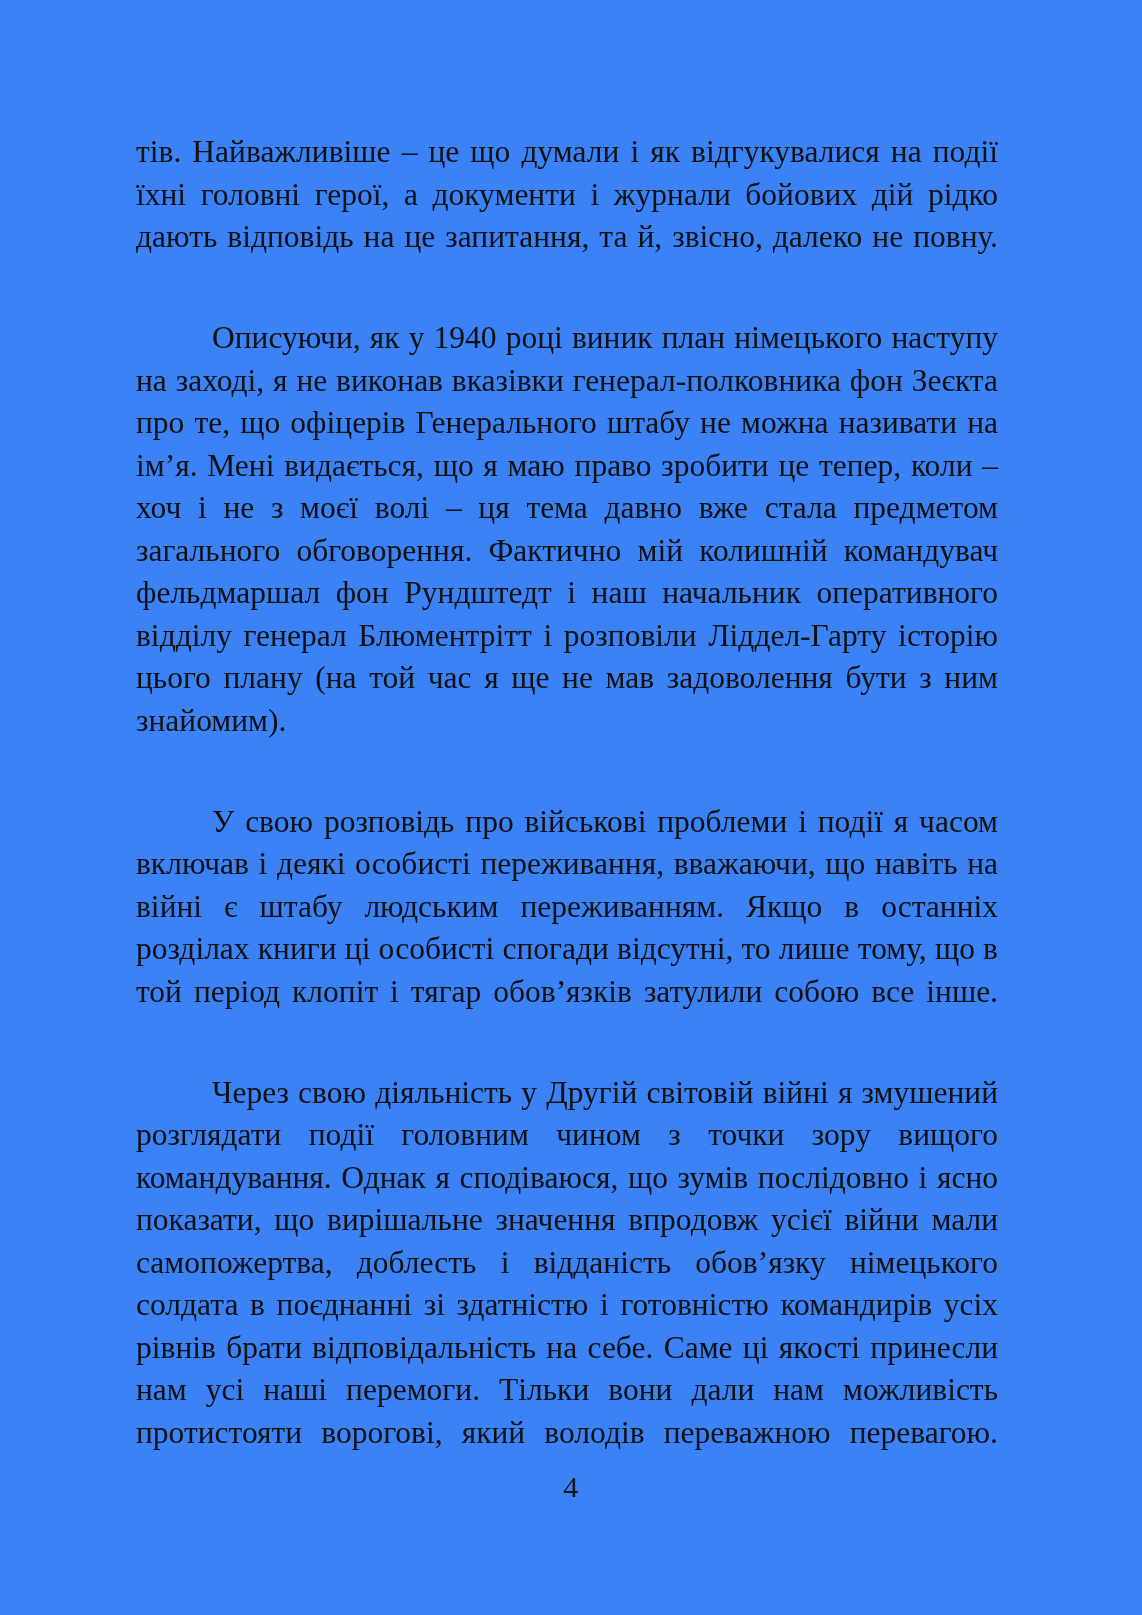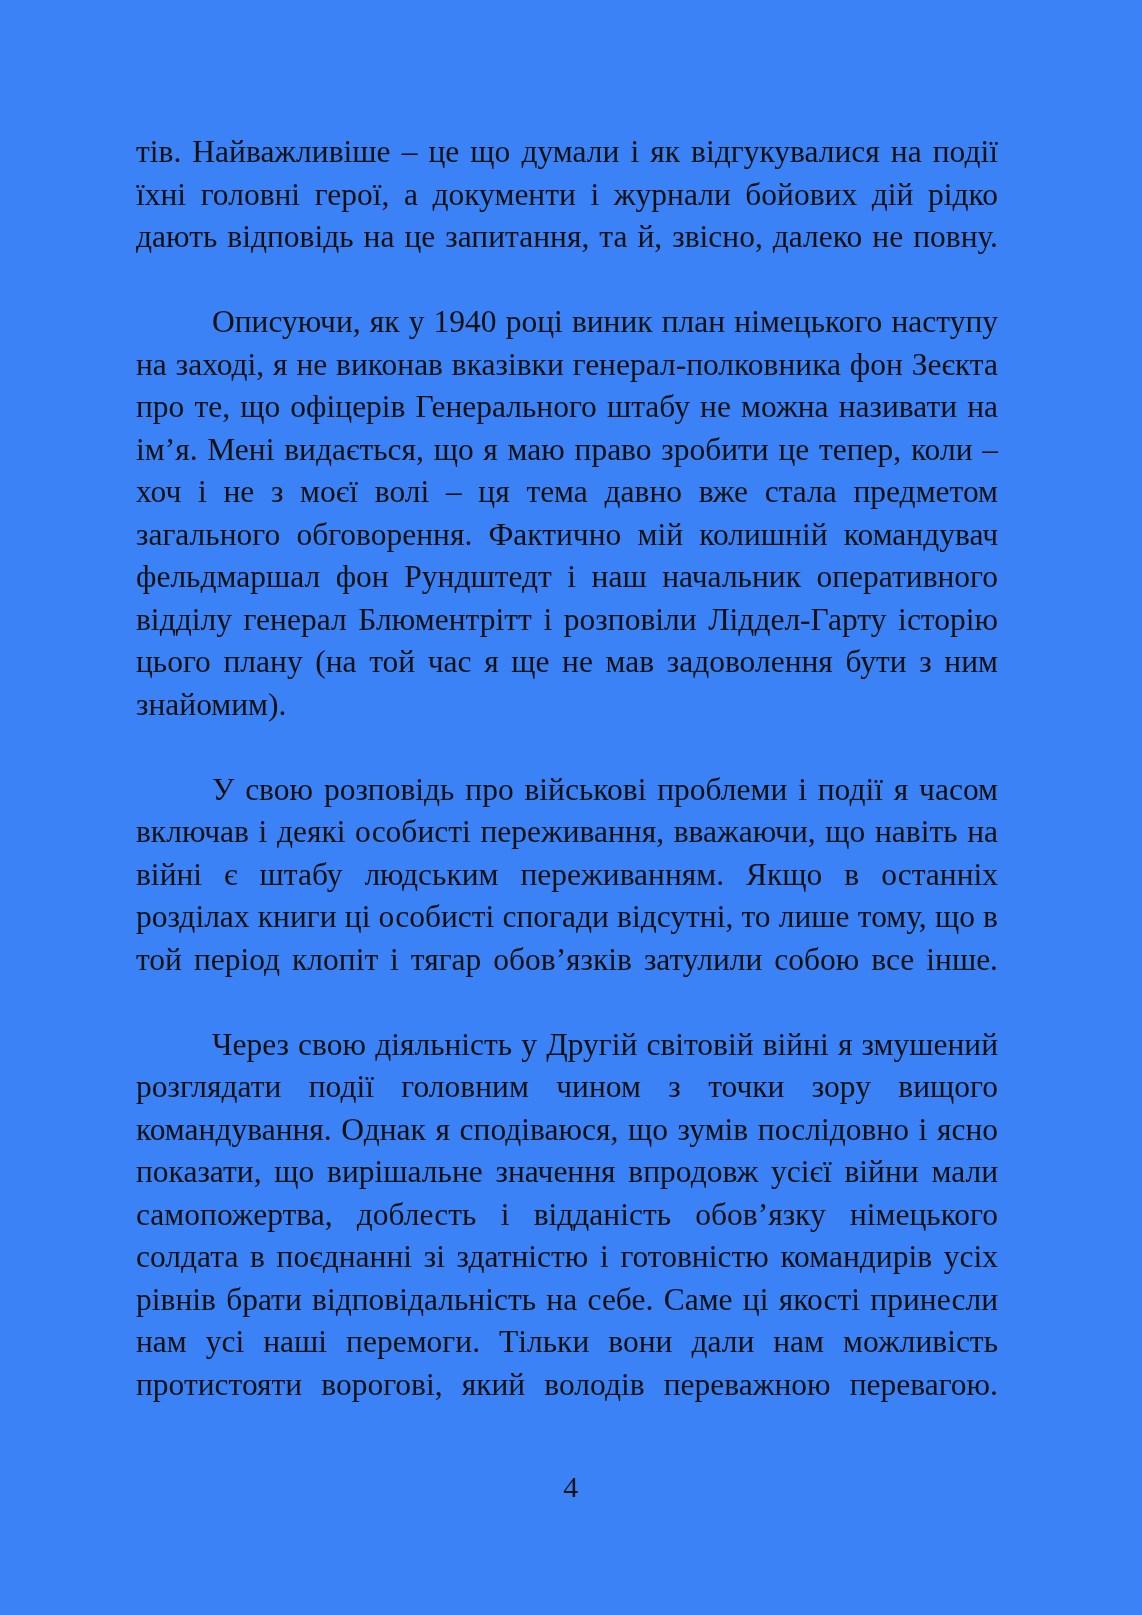--- a/index.html
+++ b/index.html
@@ -32,21 +32,21 @@
   }
   .para {
     margin: 0 0 0 0;
     text-indent: 76px;
     text-align: justify;
   }
   .para.continued {
     text-indent: 0;
   }
   .para + .para {
-    margin-top: 0;
+    margin-top: 16px;
   }
   .page-number {
     position: absolute;
     left: 0;
     right: 0;
     top: 1470px;
     text-align: center;
     font-family: "Liberation Serif", "DejaVu Serif", serif;
     font-size: 30px;
     color: #141414;

